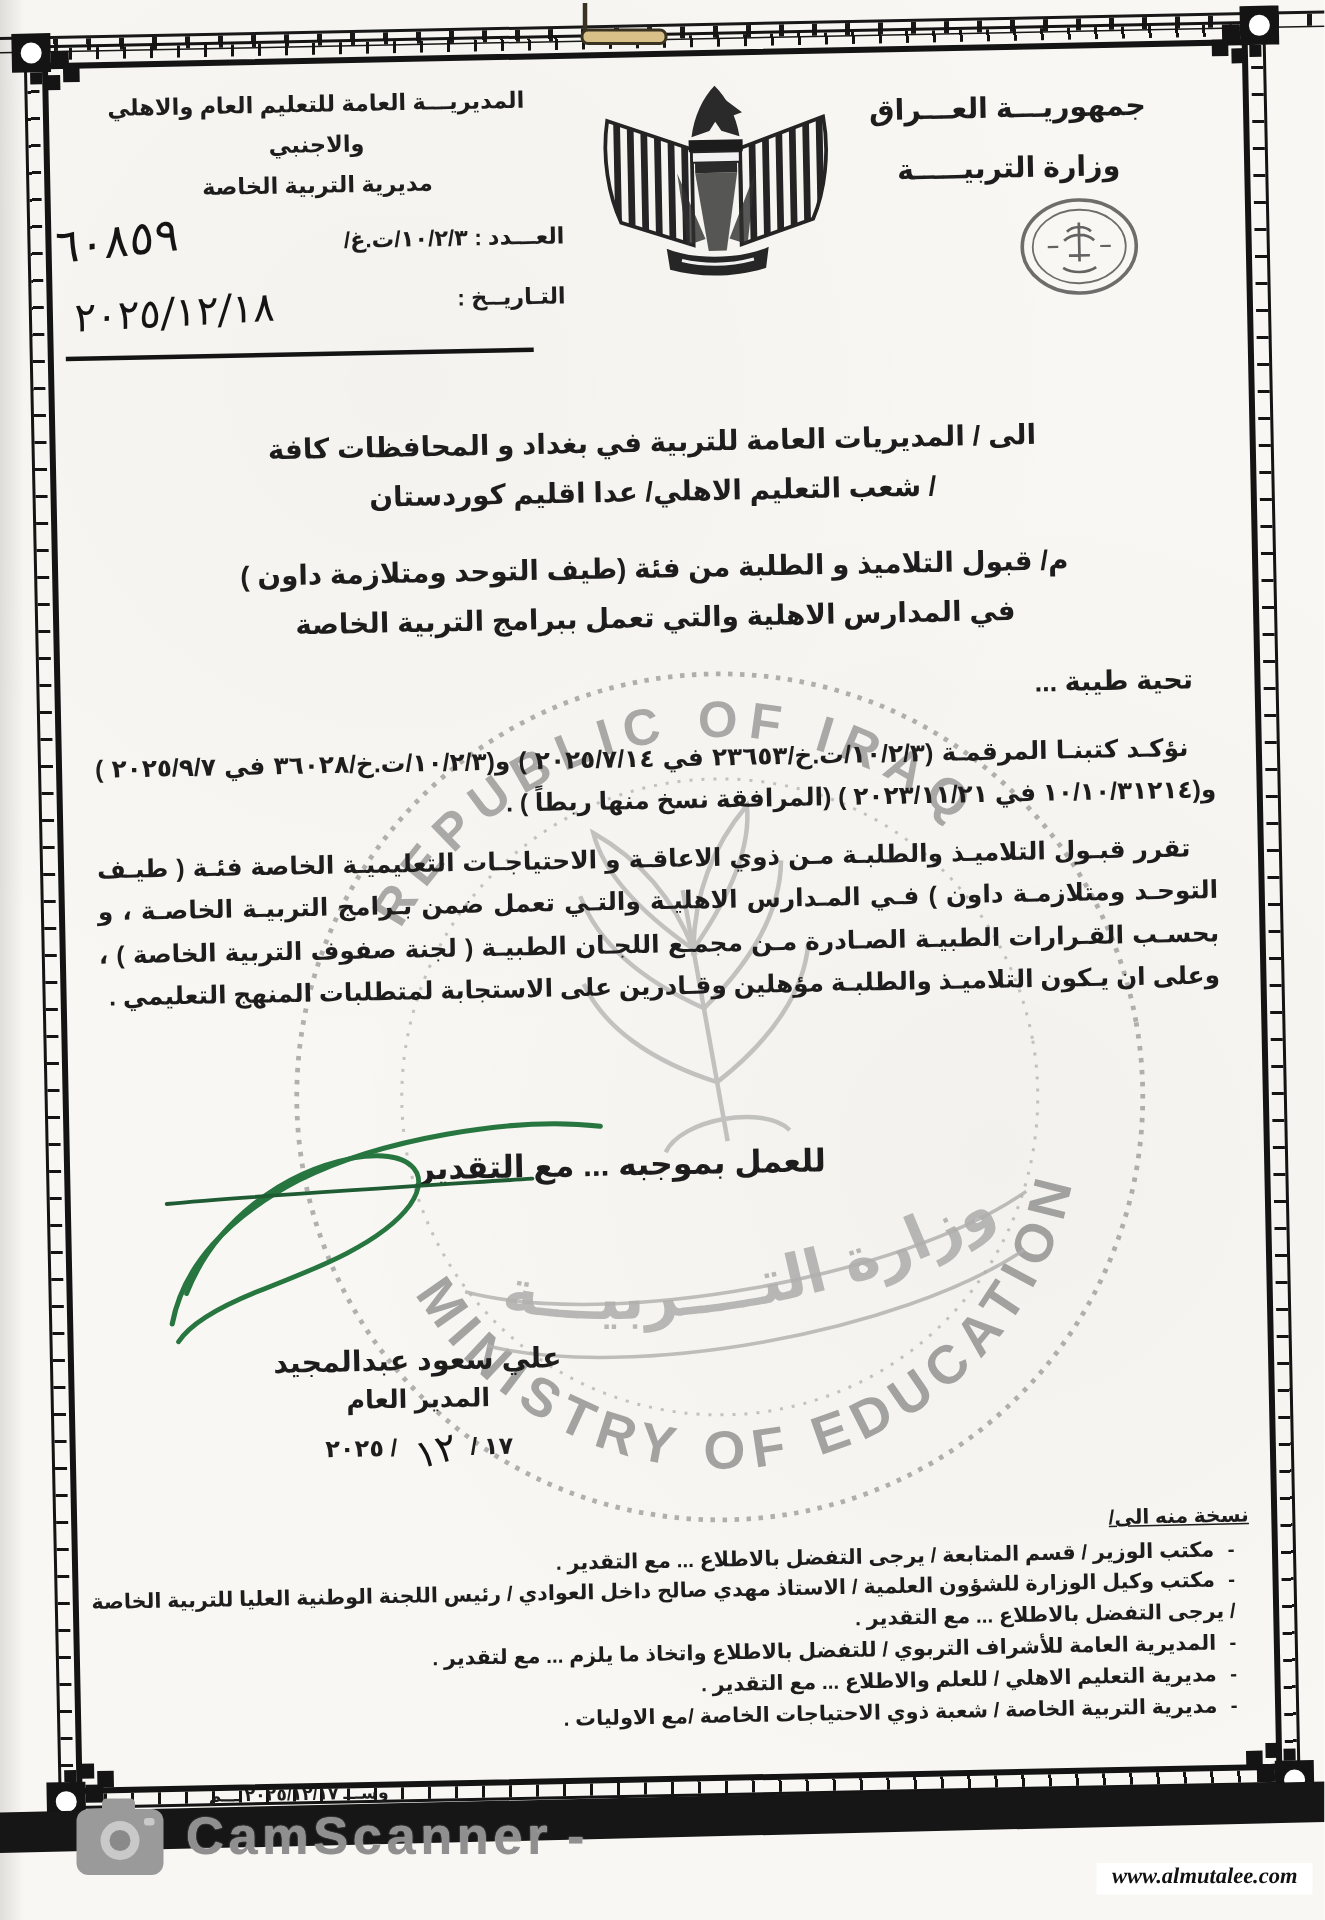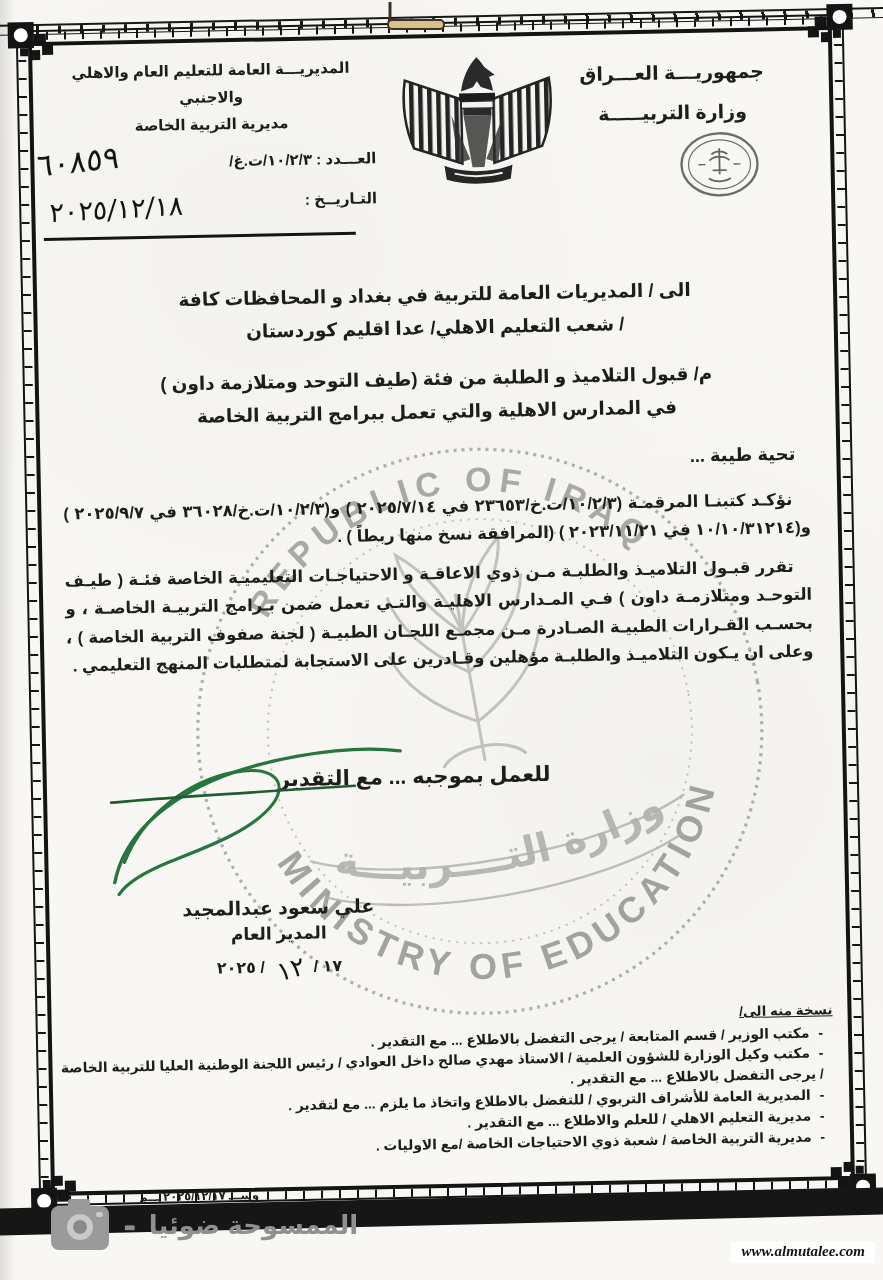--- a/index.html
+++ b/index.html
@@ -299,20 +299,20 @@
   <div class="bottom-band"></div>
 
   <div class="watermark">
     <svg width="66" height="58" viewBox="0 0 66 58">
       <rect x="3" y="10" width="58" height="44" rx="8" fill="#9a9a9a"></rect>
       <rect x="20" y="3" width="22" height="10" rx="3" fill="#9a9a9a"></rect>
       <circle cx="32" cy="31" r="13" fill="#c9c9c9"></circle>
       <circle cx="32" cy="31" r="7" fill="#8a8a8a"></circle>
       <rect x="48" y="16" width="7" height="5" rx="2" fill="#c9c9c9"></rect>
     </svg>
+    <span class="wm-latin">CamScanner</span>
     <span class="wm-latin">-</span>
-    <span class="wm-ar">الممسوحة ضوئيا</span>
   </div>
 
   <div class="site">www.almutalee.com</div>
 
   <div class="edge-shadow"></div>
 </div>
 
 </body></html>

